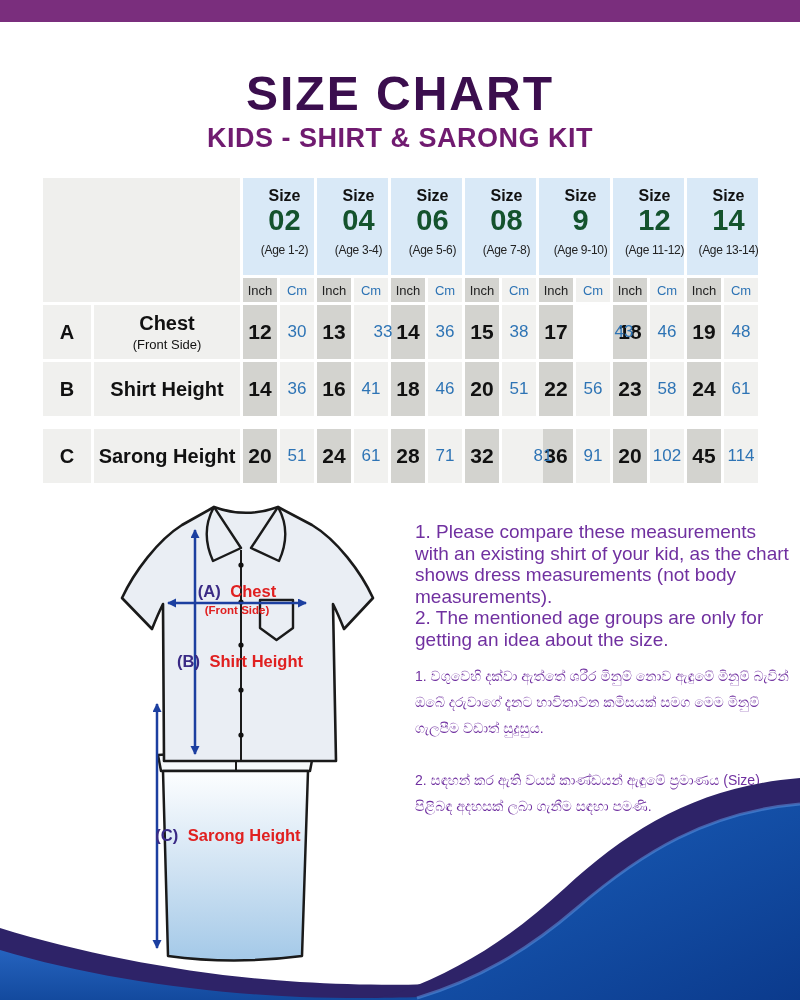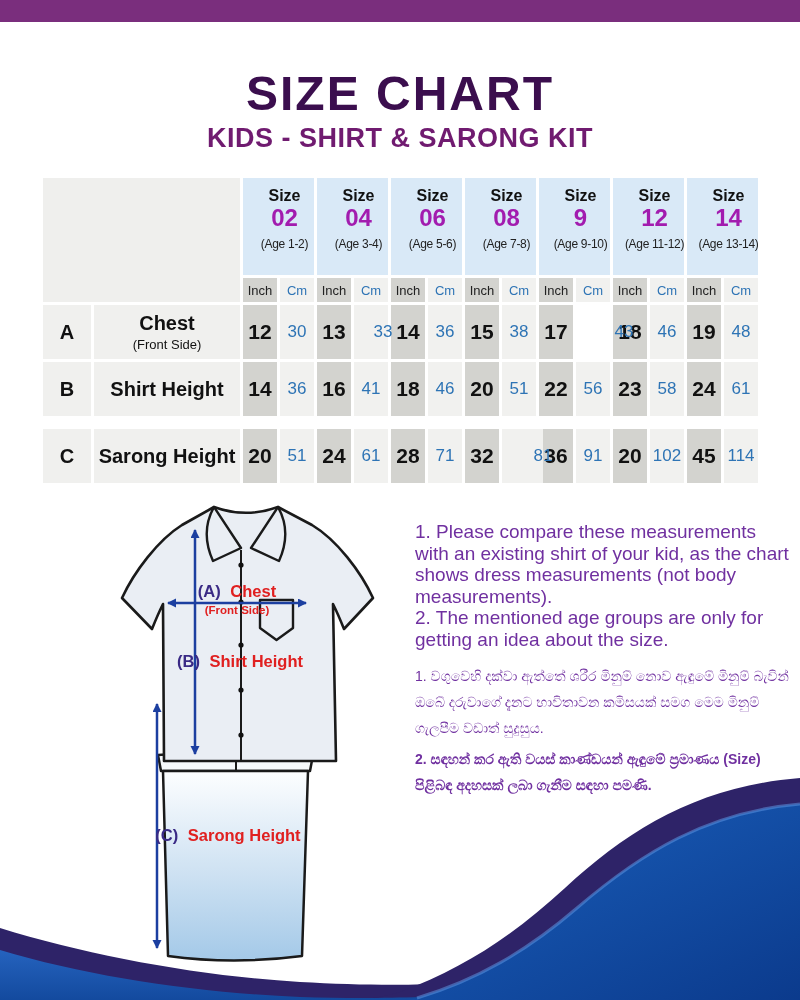--- a/index.html
+++ b/index.html
@@ -13,36 +13,36 @@
   .subtitle{font-size:27px;font-weight:bold;color:#701B70;letter-spacing:.5px;margin-top:5px;}
   
   .size-table{left:43px;top:178px;display:grid;
     grid-template-columns:48px 146px repeat(14,34px);
     grid-template-rows:97px 24px 54px 54px 7px 54px;
     gap:3px;}
   .cell{display:flex;align-items:center;justify-content:center;}
   .corner{background:#EFEFED;}
   .size-head{background:#D9E9F7;flex-direction:column;justify-content:flex-start;padding-top:9px;padding-left:12px;}
   .size-word{font-size:16px;font-weight:bold;color:#111;}
-  .size-num{font-size:24px;font-weight:bold;color:#a21caf;line-height:1.1;}
+  .size-num{font-size:29px;font-weight:bold;color:#14532d;line-height:1.1;}
   .size-age{font-size:12px;color:#222;margin-top:6px;white-space:nowrap;letter-spacing:-.3px;}
   .unit{font-size:13px;}
   .unit-inch{background:#D3D3CF;color:#222;}
   .unit-cm{background:#F1F1EF;color:#2E74B5;}
   .letter{background:#F0F0EE;font-size:20px;font-weight:bold;color:#111;}
   .rowlabel{background:#F0F0EE;flex-direction:column;}
   .row-name{font-size:20px;font-weight:bold;color:#111;}
   .row-sub{font-size:13px;color:#111;margin-top:2px;}
   .v-inch{background:#D3D3CF;font-size:21px;font-weight:bold;color:#111;}
   .v-cm{background:#F1F1EF;font-size:17px;color:#2E74B5;}
   
   .notes{left:415px;top:521px;width:378px;color:#7030A0;}
   .note-en{font-size:19px;line-height:21.5px;}
   .note-si{font-size:14px;line-height:26px;margin-top:13px;}
-  .note-si + .note-si{margin-top:5px;font-weight:bold;}
+  .note-si + .note-si{margin-top:26px;}
   
   .diagram-svg{left:100px;top:498px;z-index:2;}
   .footer-svg{left:0;top:740px;z-index:1;}
 </style>
 </head>
 <body>
 
 <div class="abs top-bar"></div>
 
 <div class="abs head-wrap">

